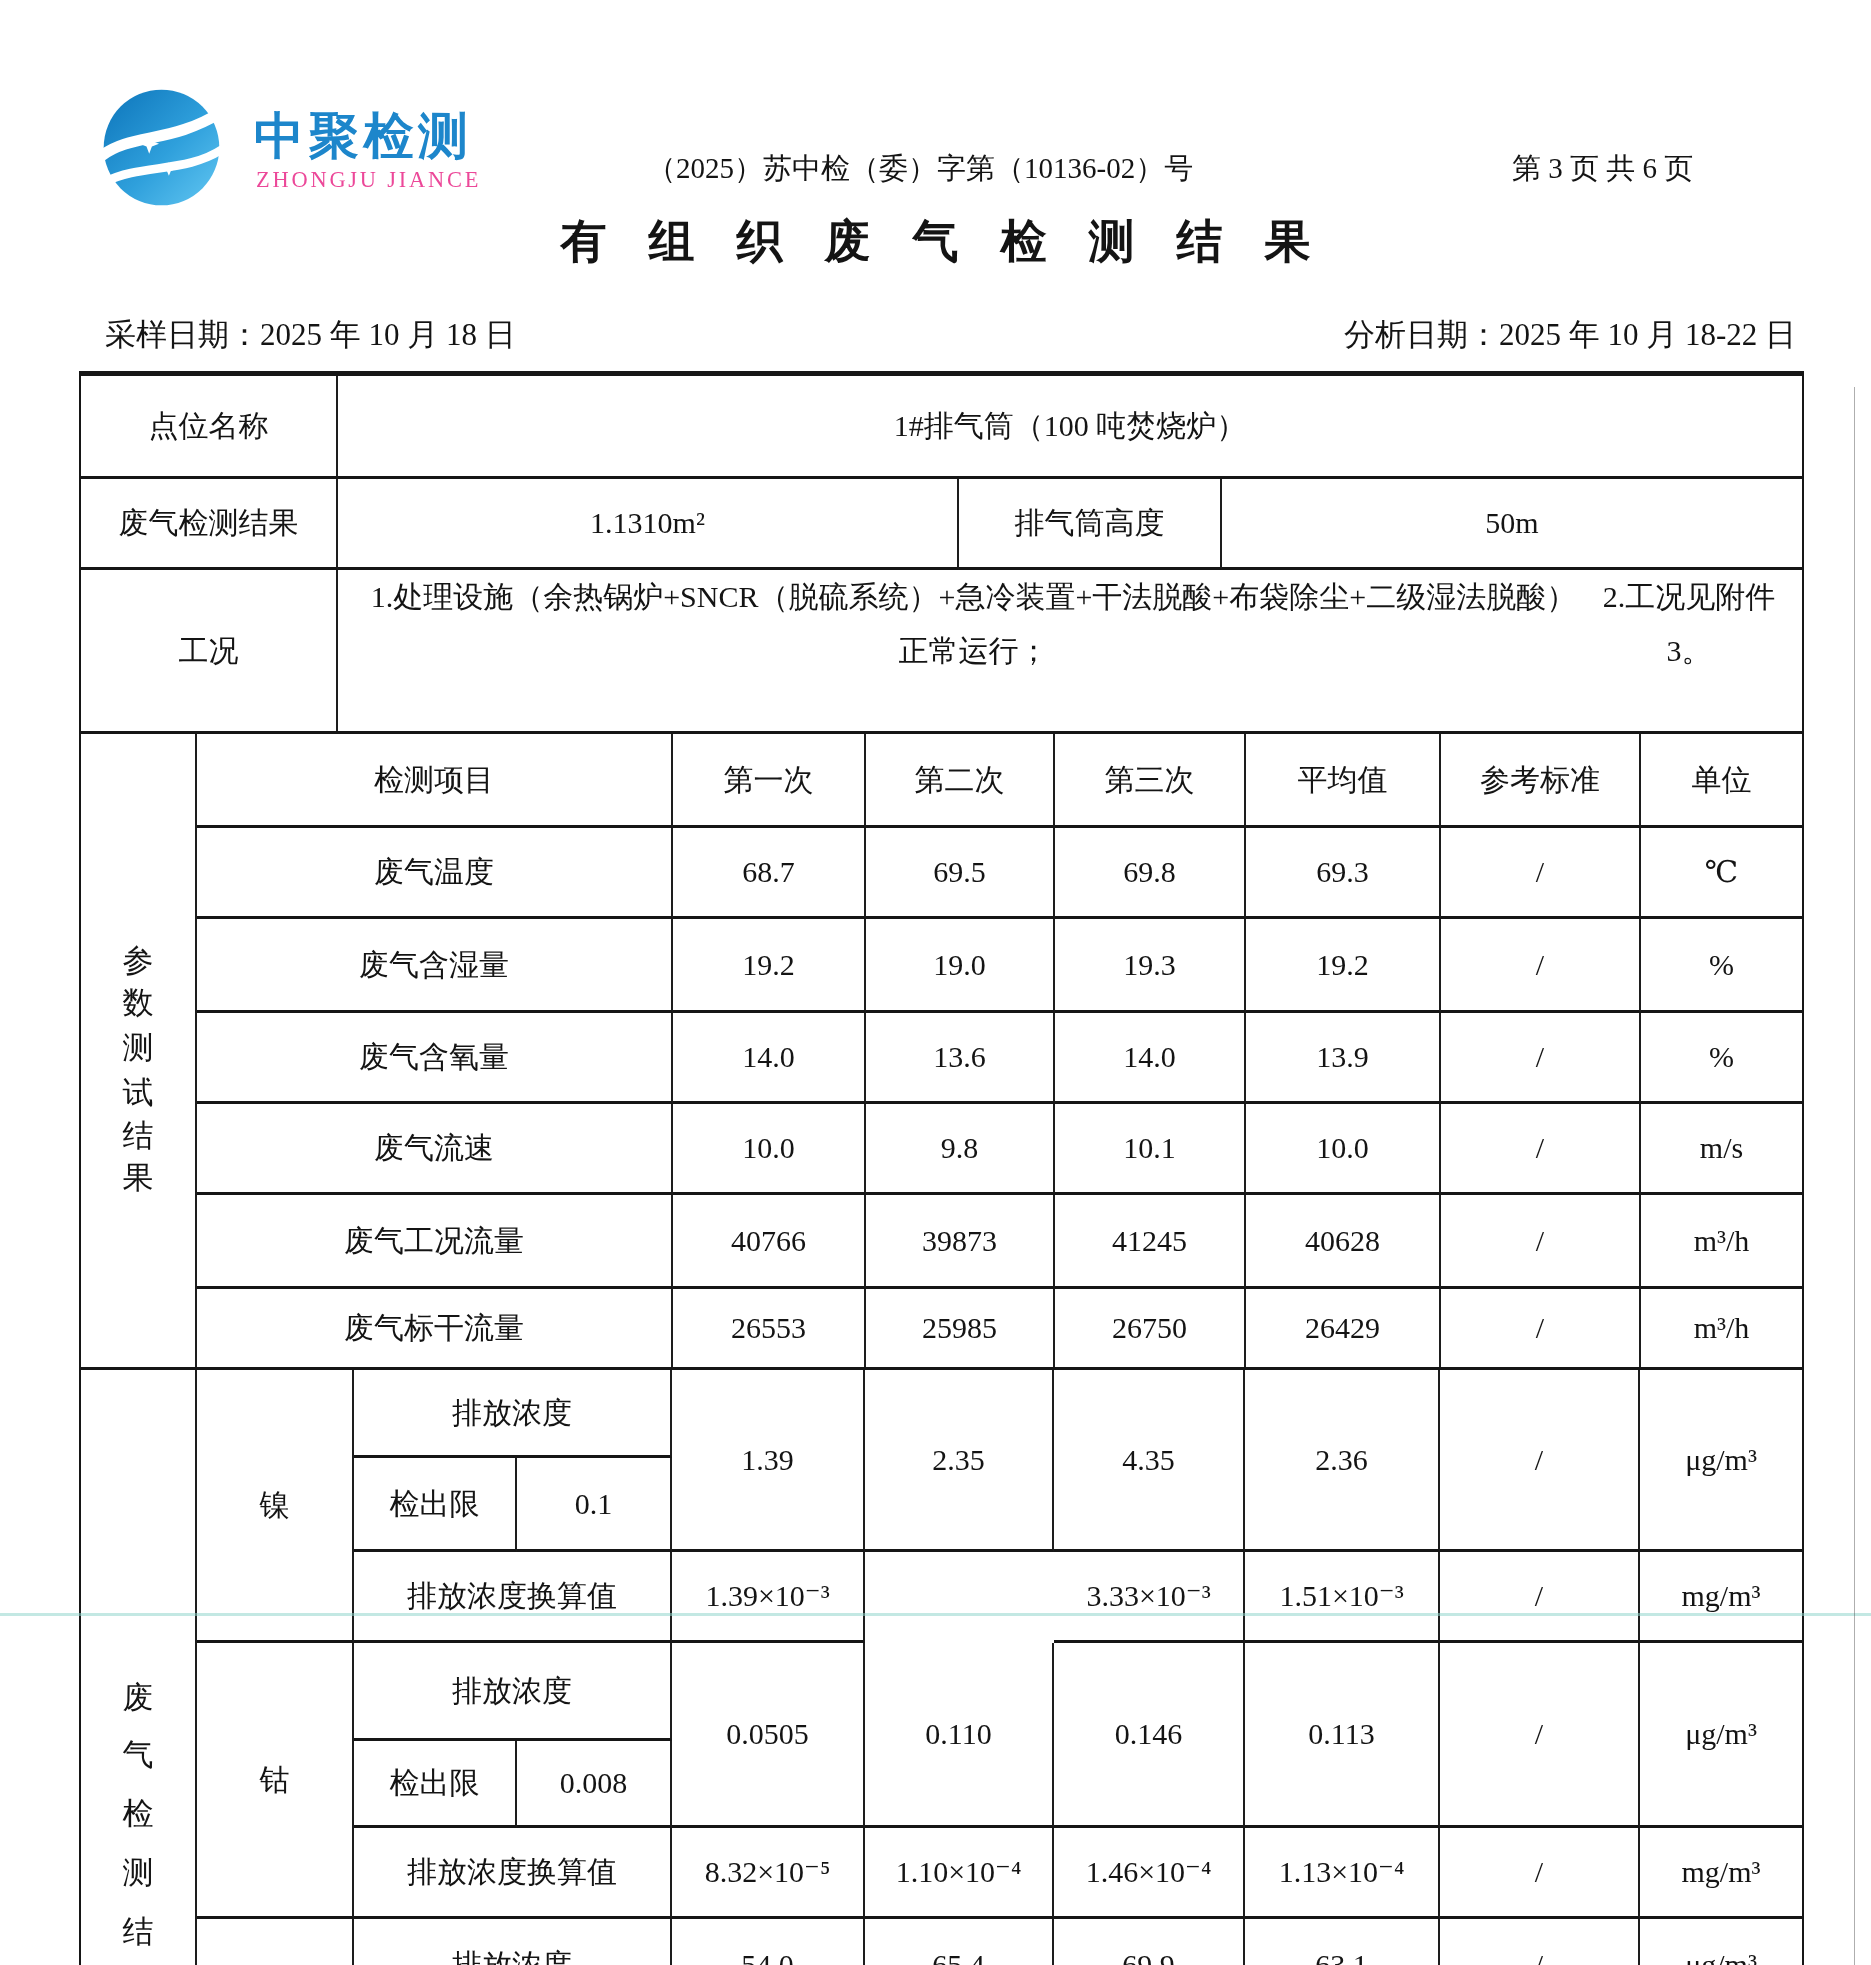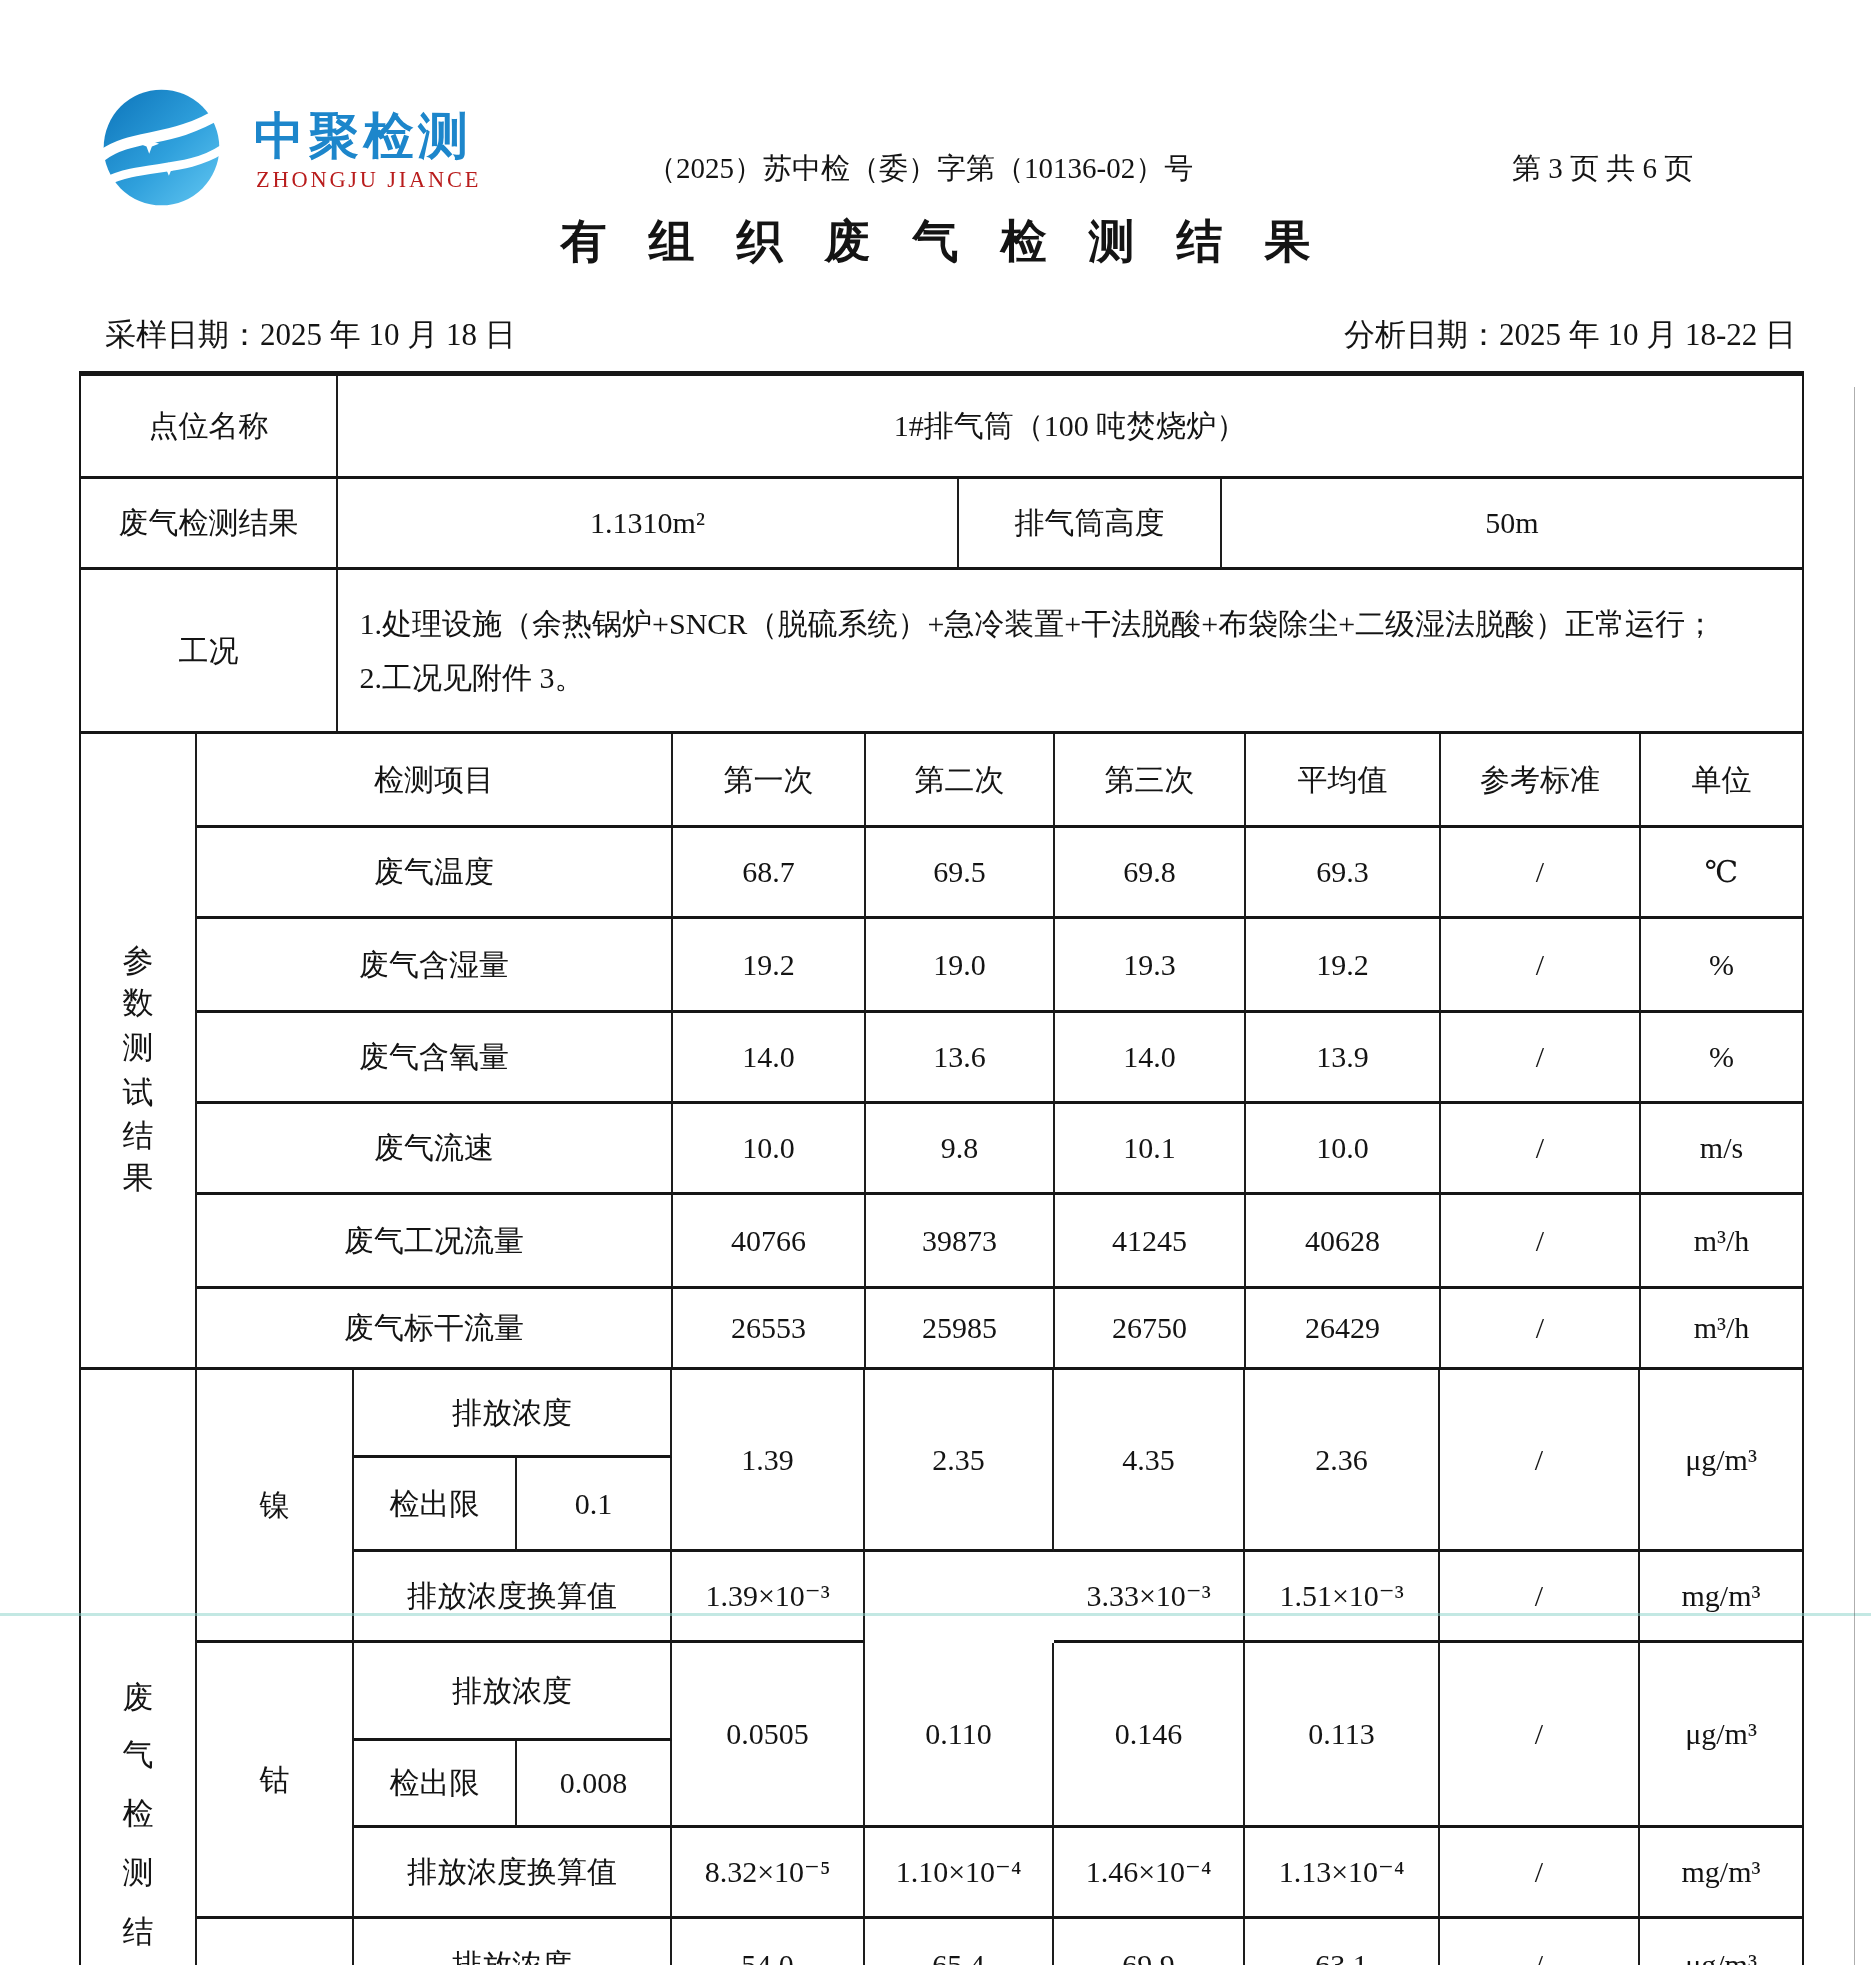--- a/index.html
+++ b/index.html
@@ -6,21 +6,21 @@
   body{
     width:1871px;height:2646px;position:relative;background:#ffffff;
     font-family:"Liberation Serif","DejaVu Serif","DejaVu Sans",serif;
     color:#141414;overflow:hidden;
   }
   
   .logo-swirl{position:absolute;left:100px;top:85px;width:123px;height:125px;}
   .logo-cn{position:absolute;left:254px;top:103px;font-size:50px;font-weight:700;
     letter-spacing:4.7px;color:#1d86cb;font-family:"Liberation Sans","DejaVu Sans",sans-serif;white-space:pre;}
   .logo-en{position:absolute;left:256px;top:167px;font-size:22.4px;letter-spacing:2.8px;
-    color:#b91c1c;font-family:"Liberation Serif",serif;white-space:pre;}
+    color:#ec4899;font-family:"Liberation Serif",serif;white-space:pre;}
   .doc-number{position:absolute;left:647px;top:149px;font-size:29px;white-space:pre;}
   .page-info{position:absolute;left:1512px;top:149px;font-size:29px;white-space:pre;}
   .doc-title{position:absolute;left:0;top:211px;width:1871px;text-align:center;
     font-size:46px;font-weight:700;letter-spacing:42px;text-indent:42px;white-space:pre;}
   .date-row{position:absolute;top:314px;left:0;width:1871px;font-size:31px;}
   .sample-date{position:absolute;left:105px;top:0;white-space:pre;}
   .analysis-date{position:absolute;right:75px;top:0;white-space:pre;margin-left:16px;}
   
   #tbl{position:absolute;left:79px;top:371px;width:1725px;height:1983px;
     border:2.4px solid #161616;border-top-width:5.5px;border-bottom-width:4.7px;
@@ -33,21 +33,21 @@
     grid-template-rows:103px 91px 1fr;height:355px;flex:none;}
   .blockB{display:grid;grid-template-columns:116px 476px 193px 189px 191px 195px 200px 1fr;
     grid-template-rows:94px 91px 94px 91px 91px 94px 1fr;height:633px;flex:none;
     border-top:3.9px solid #161616;}
   .blockC{display:grid;grid-template-columns:116px 157px 163px 155px 193px 189px 191px 195px 200px 1fr;
     grid-template-rows:88px 94px 91px 98px 87px 91px 94px 94px 94px 1fr;height:923px;flex:none;
     border-top:3.9px solid #161616;}
   .vtext{writing-mode:vertical-rl;text-orientation:upright;font-size:31px;line-height:1;}
   .vs1{letter-spacing:44px;}
   .vs2{letter-spacing:59px;}
-  .cond-cell{flex-direction:column;align-items:flex-start;justify-content:center;
+  .cond-cell{flex-direction:row;align-items:flex-start;justify-content:center;
     padding-left:21.6px;padding-right:11px;line-height:54px;text-align:center;}
   .metal-lines{line-height:56px;}
   
   .artifact-cyan{position:absolute;left:0;top:1613px;width:1871px;height:2.8px;
     background:rgba(145,214,204,0.55);}
   .artifact-edge{position:absolute;left:1854px;top:387px;width:1.2px;height:1969px;
     background:rgba(75,75,75,0.45);}
 </style>
 </head>
 <body>

